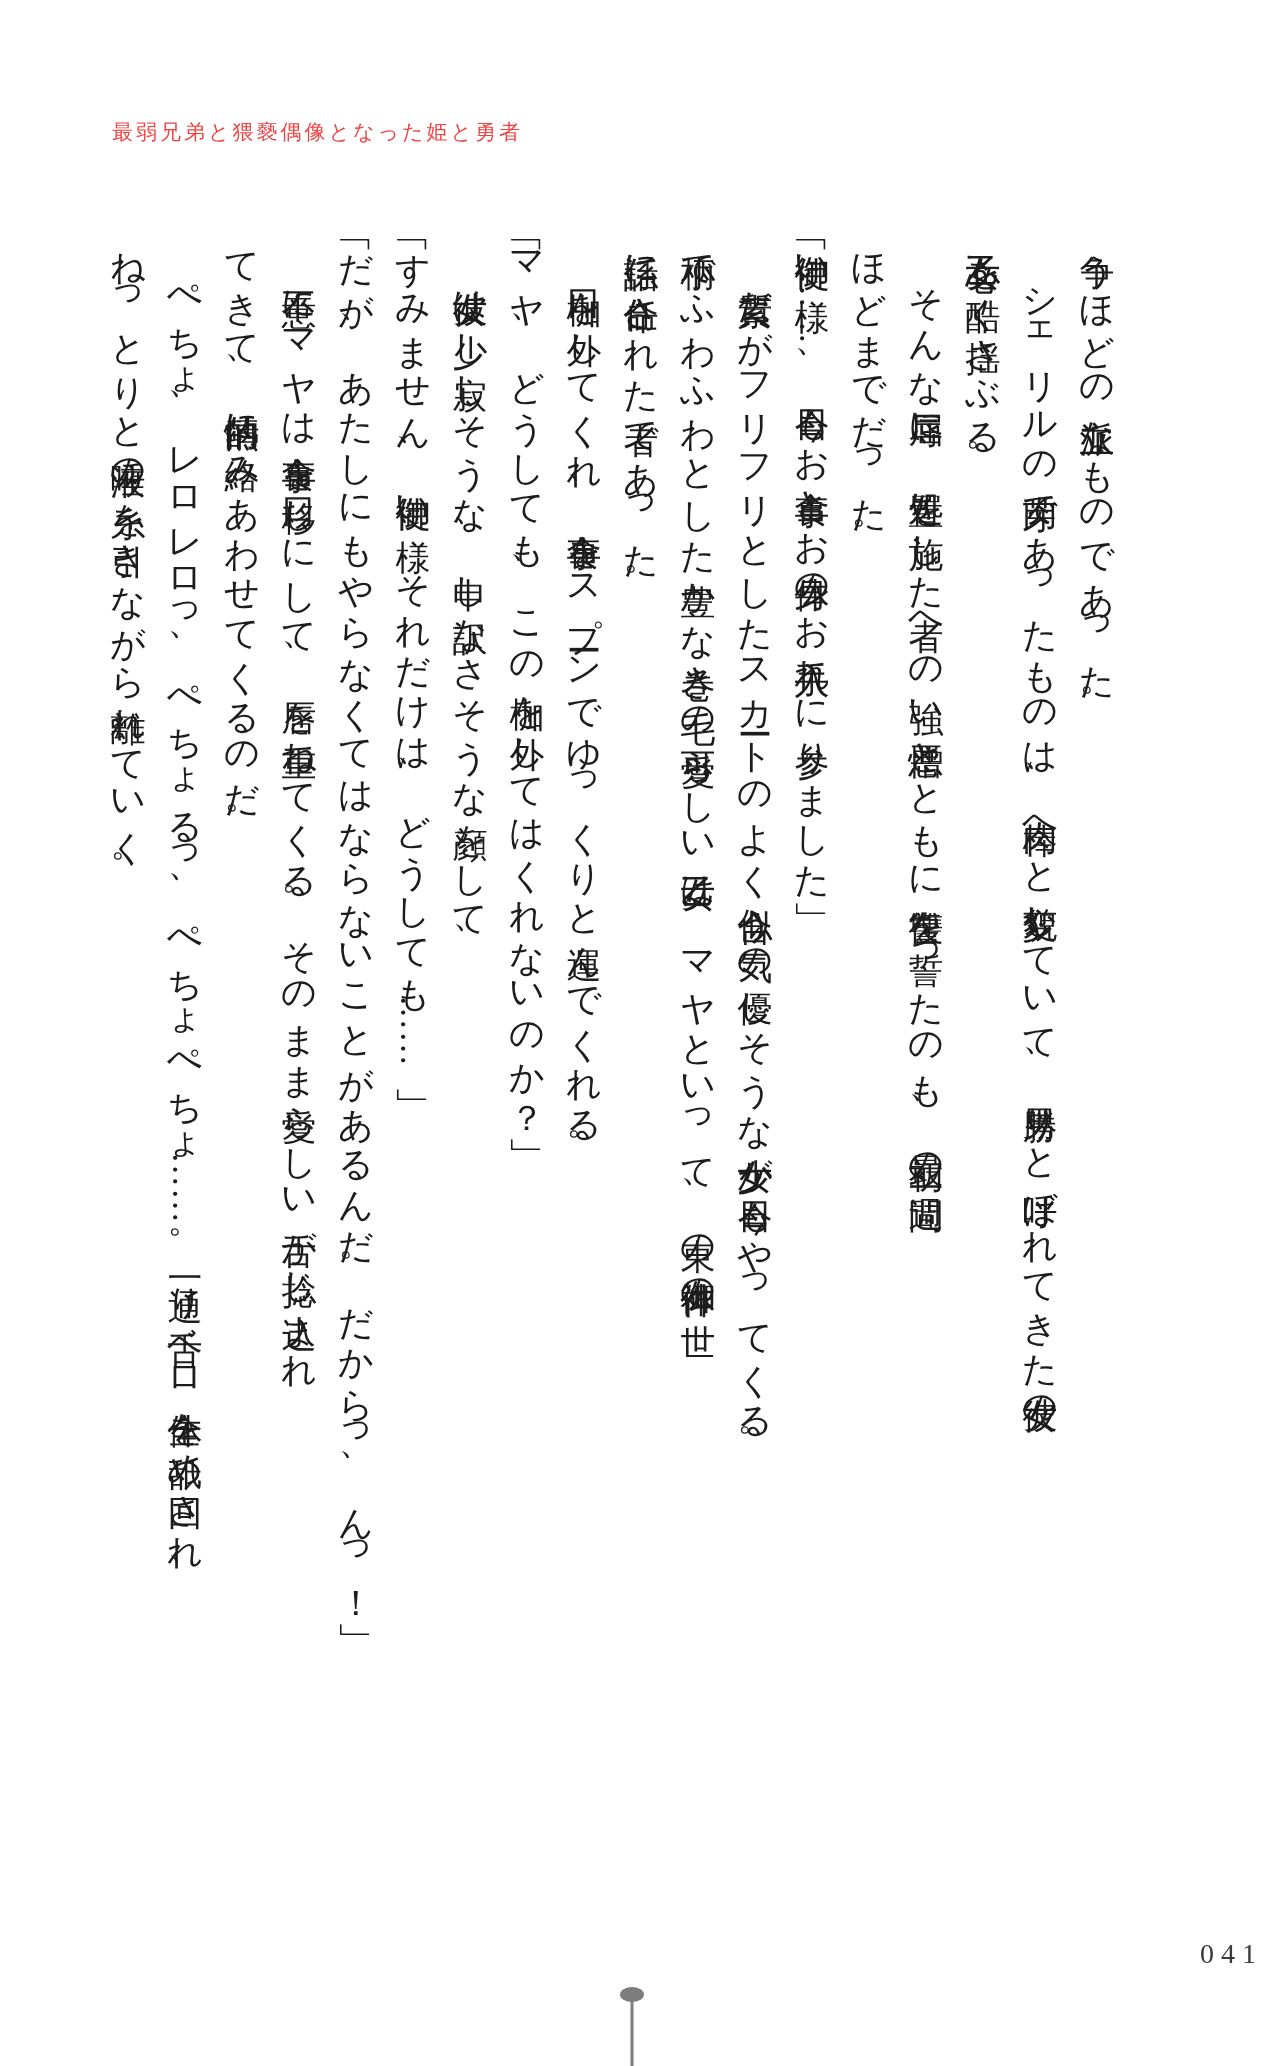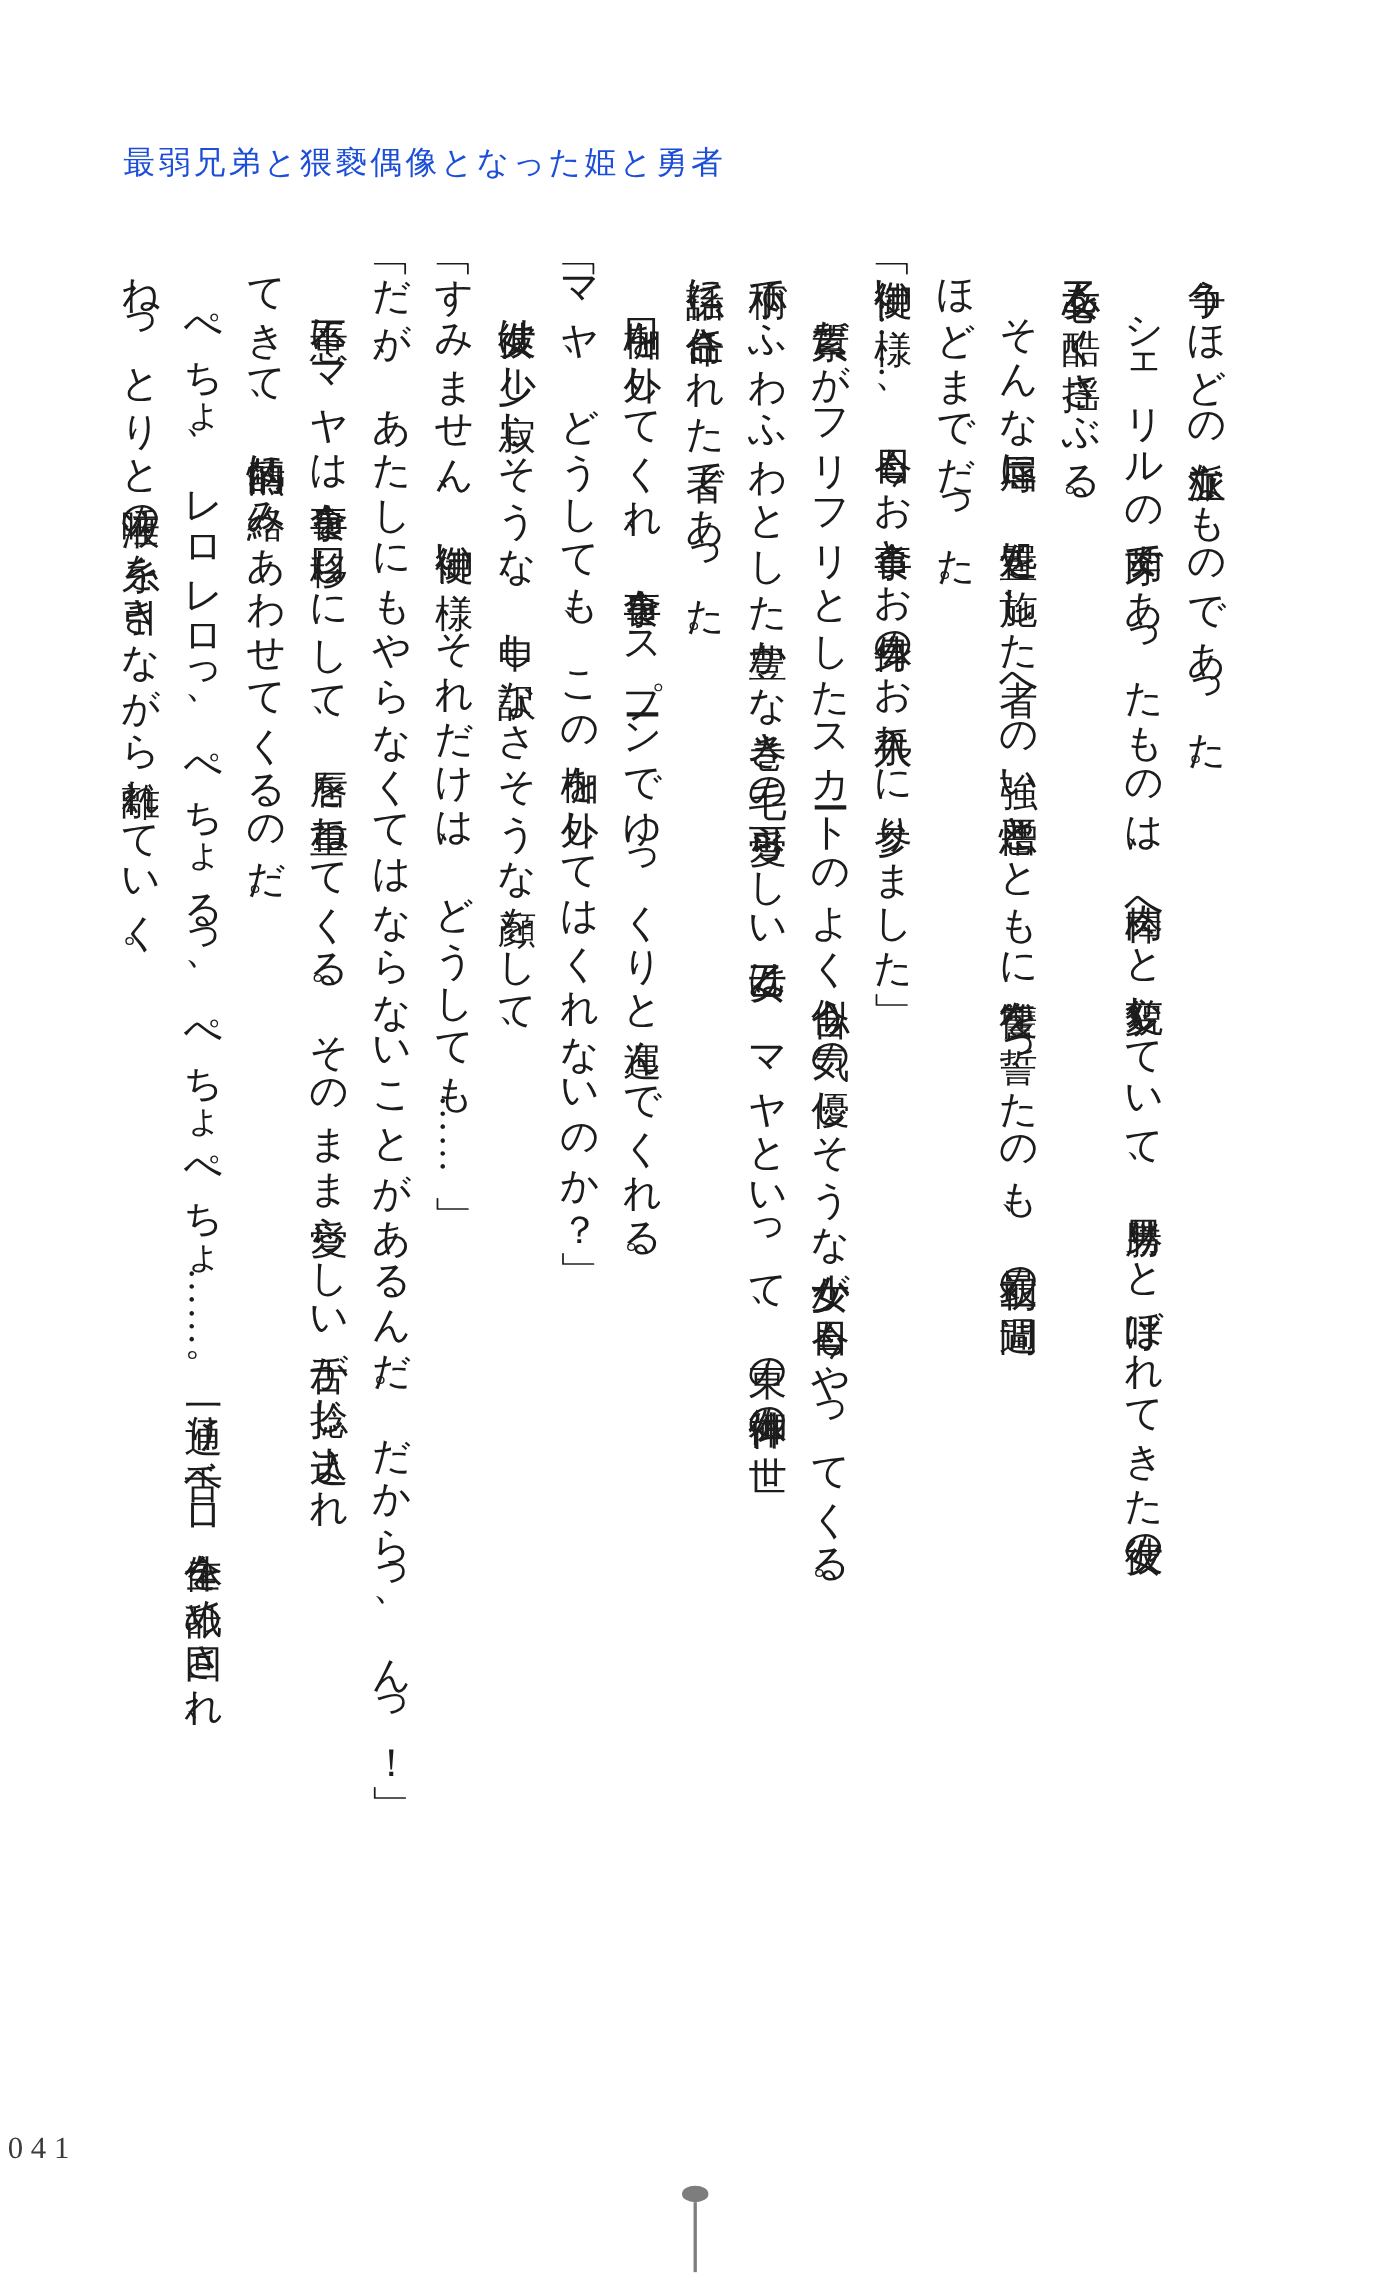--- a/index.html
+++ b/index.html
@@ -12,24 +12,24 @@
     background: #ffffff;
     color: #1c1c1c;
     font-family: "Liberation Serif", "DejaVu Serif", serif;
     overflow: hidden;
   }
 
   
   .running-head {
     position: absolute;
     left: 112px;
-    top: 128px;
-    font-size: 29px;
+    top: 118px;
+    font-size: 21px;
     letter-spacing: 3px;
-    color: #1d4ed8;
+    color: #ef4444;
     white-space: nowrap;
   }
 
   
   .text-block {
     position: absolute;
     top: 228px;
     right: 138px;
     height: 1500px;
     writing-mode: vertical-rl;
@@ -43,21 +43,21 @@
     margin: 0;
     white-space: nowrap;
   }
 
   
   .folio {
     position: absolute;
     left: 0;
     right: 0;
     bottom: 96px;
-    text-align: left;
+    text-align: right;
     font-size: 28px;
     letter-spacing: 7px;
     text-indent: 7px;
     color: #3a3a3a;
   }
   .footer-dot {
     position: absolute;
     left: 50%;
     transform: translateX(-50%);
     bottom: 64px;

